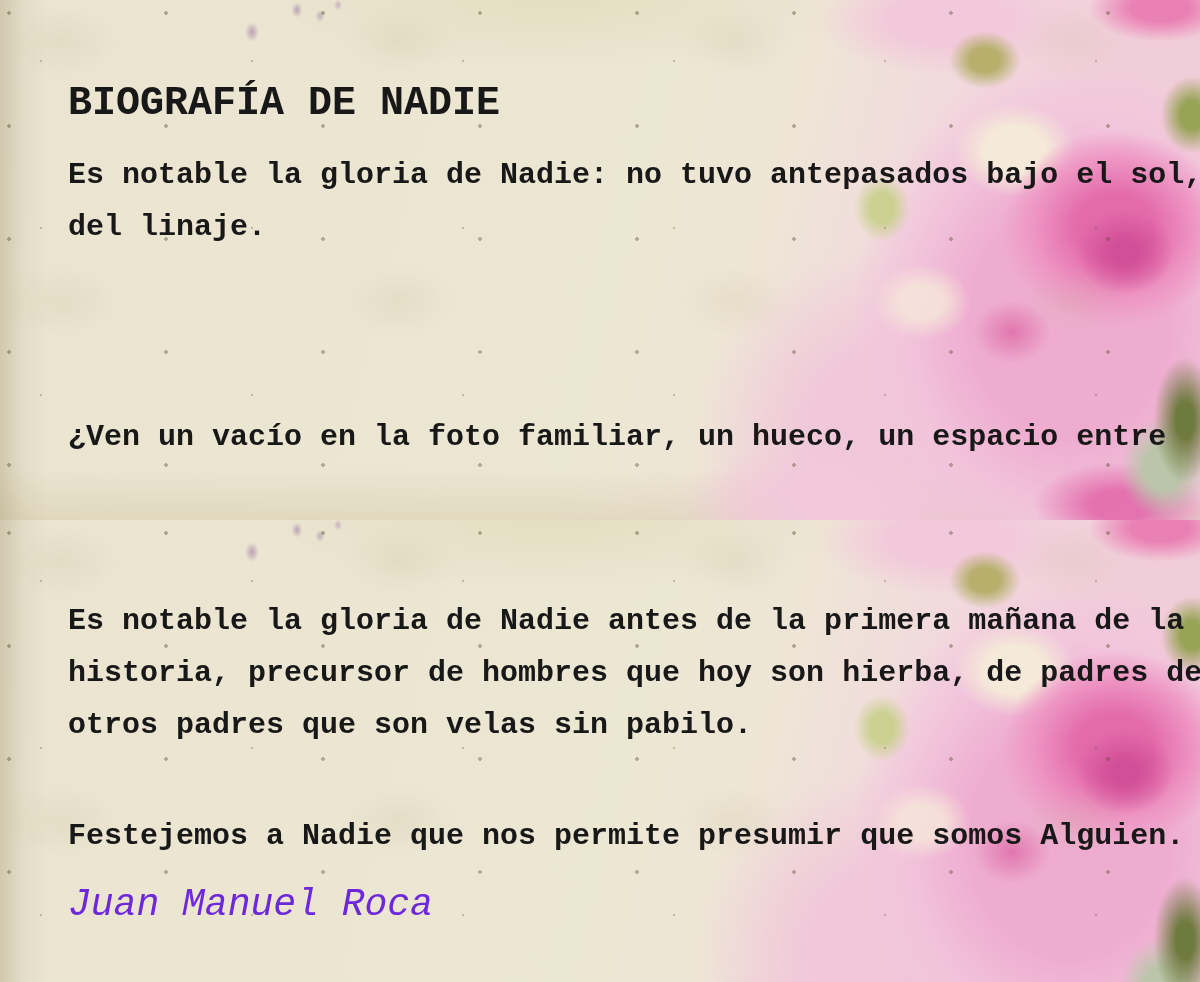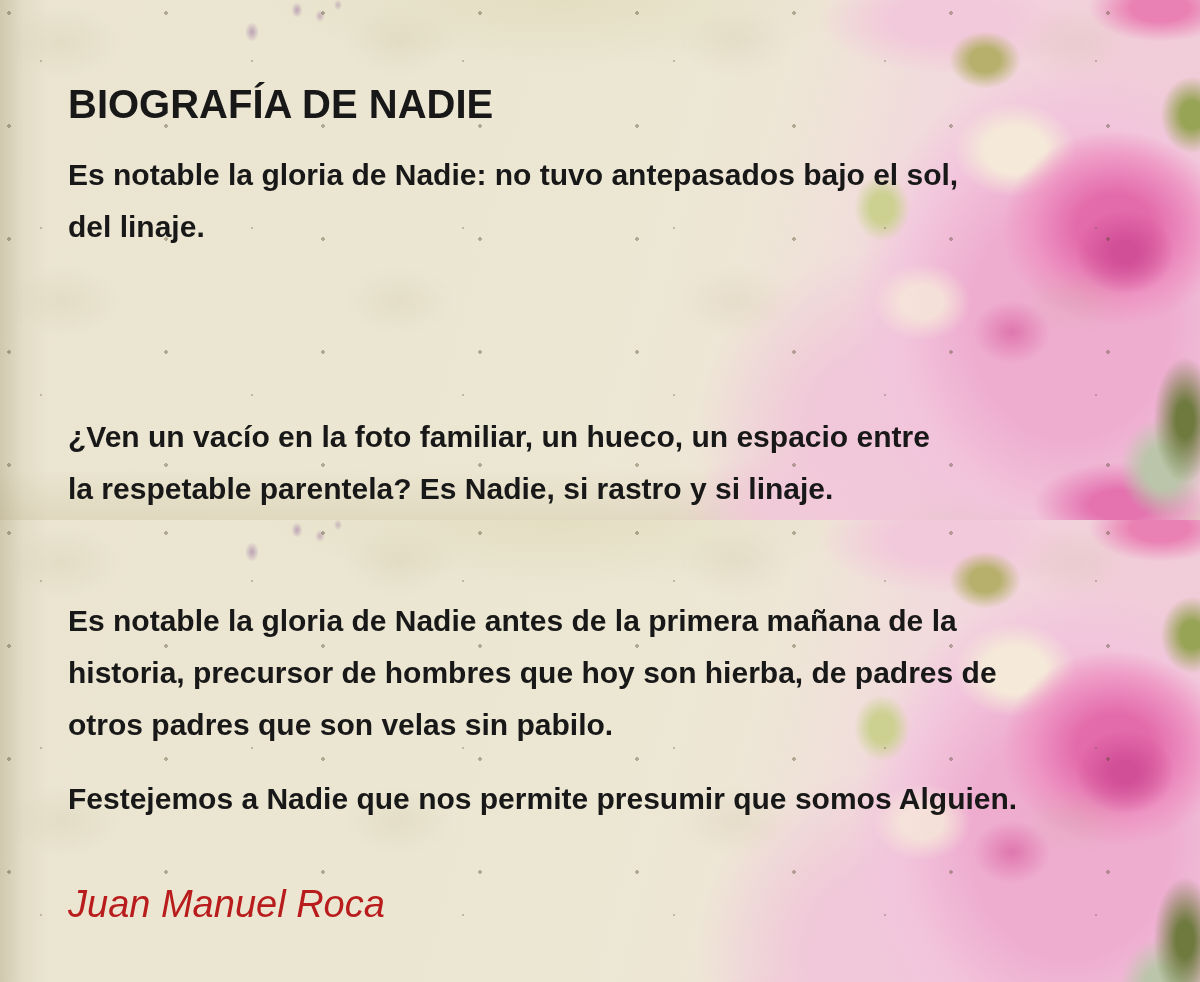--- a/index.html
+++ b/index.html
@@ -14,21 +14,21 @@
     --leaf-olive:#b6b06c;
     --leaf-green:#97a355;
     --stem-dark:#6e7a3e;
     --speck-purple:#b394b5;
   }
   html,body{margin:0;padding:0;background:#888;}
   .canvas{
     position:relative;
     width:1200px;height:982px;
     overflow:hidden;
-    font-family:Liberation Sans, sans-serif;
+    font-family:Liberation Mono, monospace;
     background:var(--paper);
   }
   
   .bg-tile{
     position:absolute;left:0;width:1200px;height:520px;
     background-image:
       
       radial-gradient(circle 2px at 9px 13px, rgba(80,70,40,.38) 99%, transparent 100%),
       radial-gradient(circle 1.5px at 41px 61px, rgba(100,88,58,.32) 99%, transparent 100%),
       radial-gradient(ellipse 80px 50px at 62px 42px, rgba(190,178,140,.16), transparent 70%),
@@ -90,25 +90,25 @@
     white-space:nowrap;
   }
   .stanza{
     position:absolute;left:68px;
     font-size:30px;font-weight:bold;line-height:52px;
     white-space:nowrap;
   }
   .stanza.s1{top:149px;}
   .stanza.s2{top:411px;}
   .stanza.s3{top:595px;}
-  .stanza.s4{top:773px;}
+  .stanza.s4{top:810px;}
   .poem-author{
     position:absolute;left:68px;top:882px;
     font-size:38px;font-style:italic;font-weight:normal;
-    line-height:1.2;color:#b91c1c;white-space:nowrap;
+    line-height:1.2;color:#6d28d9;white-space:nowrap;
   }
 </style>
 </head>
 <body>
 
 <div class="canvas">
 
   <div class="bg-tile t1"></div>
   <div class="bg-tile t2"></div>
 
@@ -116,21 +116,20 @@
 
     <h1 class="poem-title">BIOGRAFÍA DE NADIE</h1>
 
     <div class="stanza s1">
       <div>Es notable la gloria de Nadie: no tuvo antepasados bajo el sol,</div>
       <div>del linaje.</div>
     </div>
 
     <div class="stanza s2">
       <div>¿Ven un vacío en la foto familiar, un hueco, un espacio entre</div>
-      <div>la respetable parentela? Es Nadie, si rastro y si linaje.</div>
     </div>
 
     <div class="stanza s3">
       <div>Es notable la gloria de Nadie antes de la primera mañana de la</div>
       <div>historia, precursor de hombres que hoy son hierba, de padres de</div>
       <div>otros padres que son velas sin pabilo.</div>
     </div>
 
     <div class="stanza s4">
       <div>Festejemos a Nadie que nos permite presumir que somos Alguien.</div>

